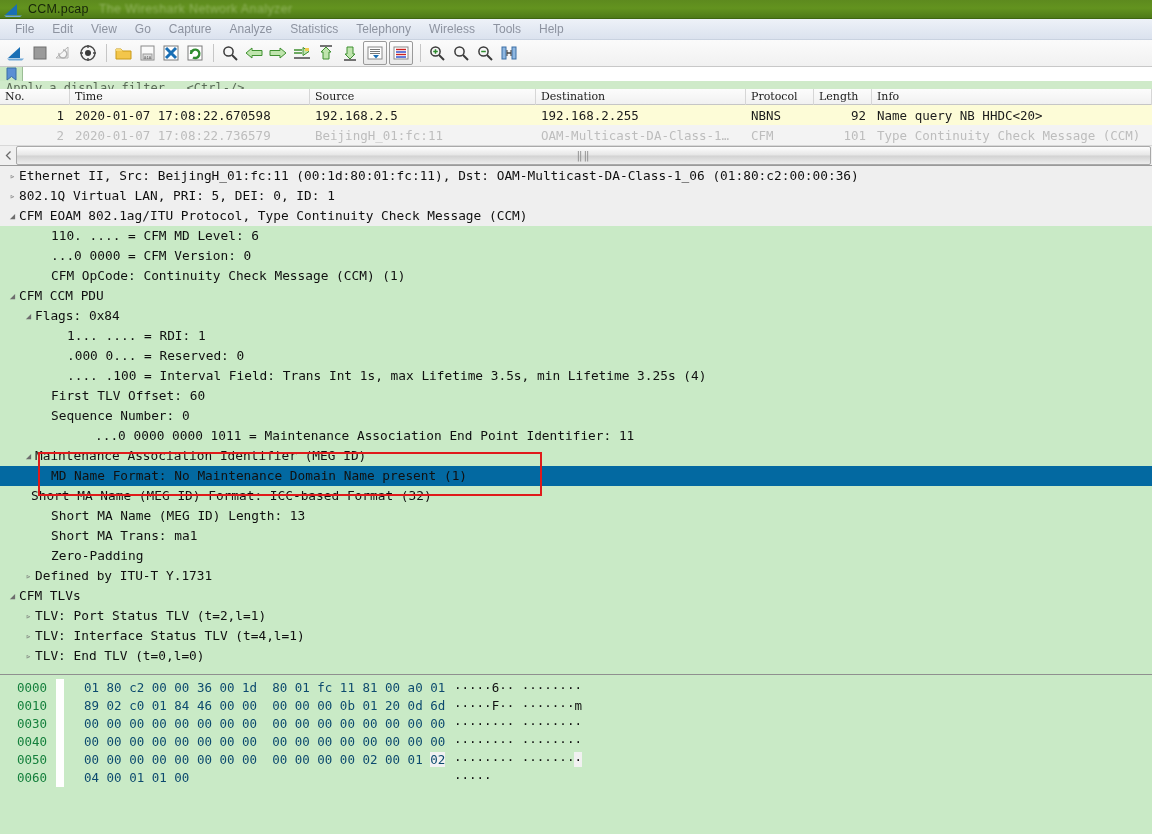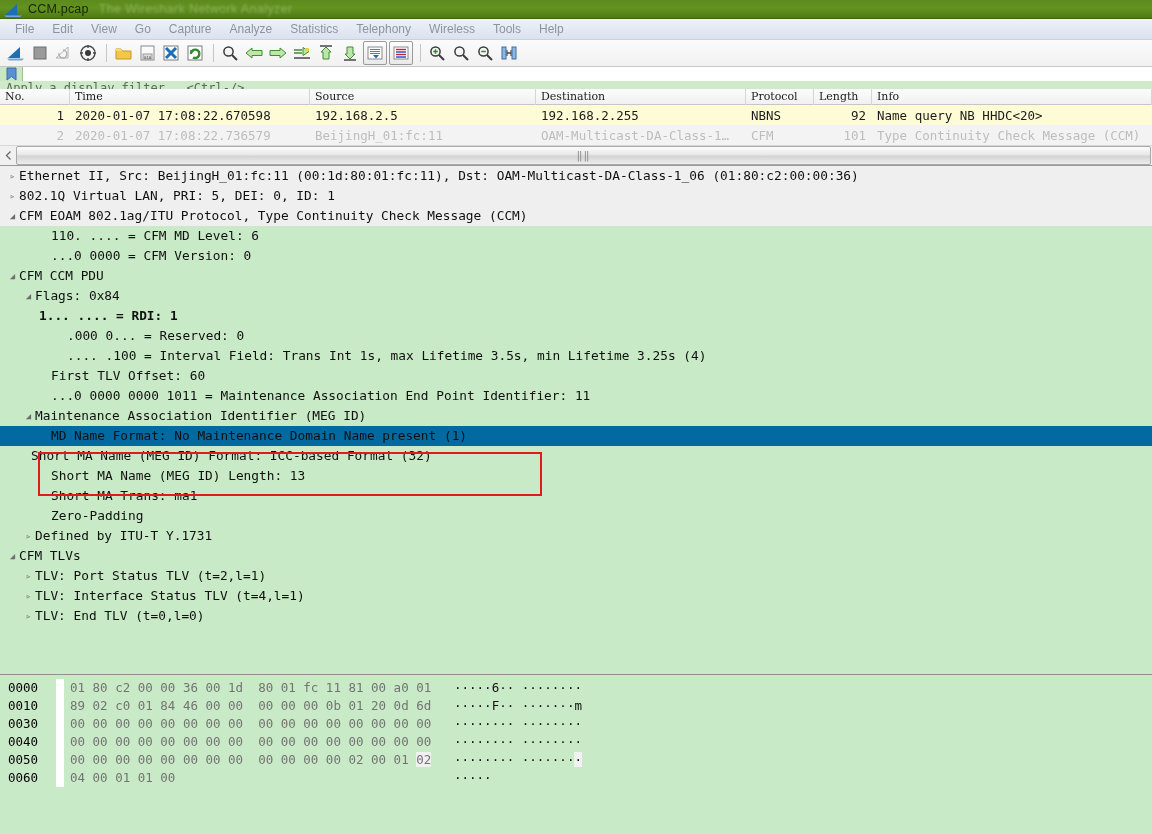--- a/index.html
+++ b/index.html
@@ -188,23 +188,23 @@
     overflow: hidden;
     position: relative;
   }
   .hexrow {
     height: 18px; line-height: 18px;
     display: flex; align-items: center;
     font-family: "DejaVu Sans Mono", monospace;
     font-size: 12.5px;
     white-space: pre;
   }
-  .hex-off { width: 56px; color: #000000; padding-left: 8px; box-sizing: border-box; }
+  .hex-off { width: 56px; color: #15803d; padding-left: 8px; box-sizing: border-box; text-align: center; }
   .hex-sep { width: 8px; height: 18px; background: #ffffff; flex: 0 0 8px; }
-  .hex-bytes { color: #737373; padding-left: 6px; width: 376px; box-sizing: border-box; }
+  .hex-bytes { color: #0c4a6e; padding-left: 20px; width: 376px; box-sizing: border-box; }
   .hex-ascii { color: #111111; padding-left: 14px; }
   .hl { background: #f1f1f1; }
 </style>
 </head>
 <body>
 
 <div id="app">
 
   <div class="titlebar">
     <span class="shark">
@@ -435,45 +435,53 @@
           <span class="tlabel">CFM EOAM 802.1ag/ITU Protocol, Type Continuity Check Message (CCM)</span>
         </div>
         <div class="trow" style="padding-left: 38px;">
           <span class="twist"></span>
           <span class="tlabel">110. .... = CFM MD Level: 6</span>
         </div>
         <div class="trow" style="padding-left: 38px;">
           <span class="twist"></span>
           <span class="tlabel">...0 0000 = CFM Version: 0</span>
         </div>
+        <div class="trow" style="padding-left: 38px;">
+          <span class="twist"></span>
+          <span class="tlabel">CFM OpCode: Continuity Check Message (CCM) (1)</span>
+        </div>
         <div class="trow" style="padding-left: 6px;">
           <span class="twist">◢</span>
           <span class="tlabel">CFM CCM PDU</span>
         </div>
         <div class="trow" style="padding-left: 22px;">
           <span class="twist">◢</span>
           <span class="tlabel">Flags: 0x84</span>
         </div>
-        <div class="trow" style="padding-left: 26px; font-weight: bold;">
+        <div class="trow" style="padding-left: 54px;">
           <span class="twist"></span>
           <span class="tlabel">1... .... = RDI: 1</span>
         </div>
         <div class="trow" style="padding-left: 54px;">
           <span class="twist"></span>
           <span class="tlabel">.000 0... = Reserved: 0</span>
         </div>
         <div class="trow" style="padding-left: 54px;">
           <span class="twist"></span>
           <span class="tlabel">.... .100 = Interval Field: Trans Int 1s, max Lifetime 3.5s, min Lifetime 3.25s (4)</span>
         </div>
         <div class="trow" style="padding-left: 38px;">
           <span class="twist"></span>
           <span class="tlabel">First TLV Offset: 60</span>
         </div>
         <div class="trow" style="padding-left: 38px;">
+          <span class="twist"></span>
+          <span class="tlabel">Sequence Number: 0</span>
+        </div>
+        <div class="trow" style="padding-left: 38px; margin-left: 44px;">
           <span class="twist"></span>
           <span class="tlabel">...0 0000 0000 1011 = Maintenance Association End Point Identifier: 11</span>
         </div>
         <div class="trow" style="padding-left: 22px;">
           <span class="twist">◢</span>
           <span class="tlabel">Maintenance Association Identifier (MEG ID)</span>
         </div>
         <div class="trow alt" style="padding-left: 38px;">
           <span class="twist"></span>
           <span class="tlabel">MD Name Format: No Maintenance Domain Name present (1)</span>

